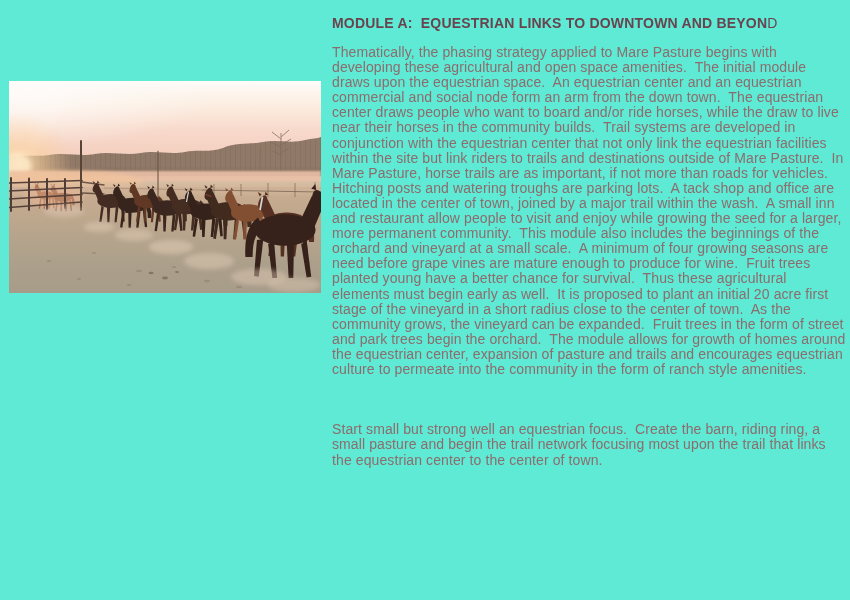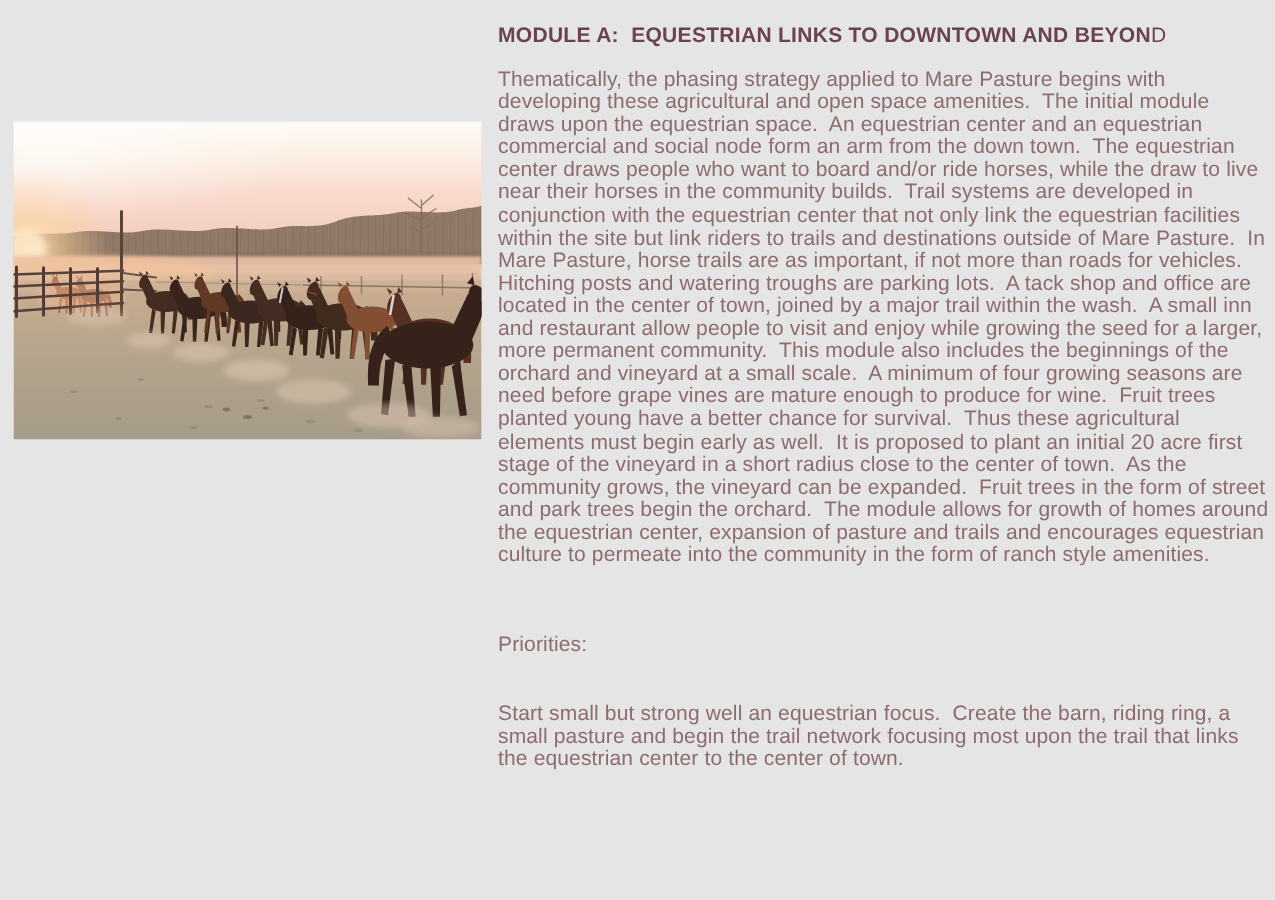--- a/index.html
+++ b/index.html
@@ -1,18 +1,18 @@
 <!DOCTYPE html>
 <html><head>
 <meta charset="utf-8">
 <style>
   html,body { margin:0; padding:0; }
   .page {
     position:relative; width:850px; height:600px; overflow:hidden;
-    background:#e5e5e5;
+    background:#5eead4;
     font-family:"Liberation Sans","DejaVu Sans",sans-serif;
   }
   .photo {
     position:absolute; left:9px; top:81px; width:312px; height:212px;
     line-height:0;
   }
   .photo svg { width:100%; height:100%; display:block; }
   .text-col {
     position:absolute; left:332px; top:15px; width:515px;
     color:#8d6c6d;
@@ -186,19 +186,18 @@
       <rect x="0" y="0" width="312" height="212" fill="#eab687" opacity=".05"></rect>
     </svg>
   </div>
 
   <div class="text-col">
     <h1 class="title"><span>MODULE A:  EQUESTRIAN LINKS TO DOWNTOWN AND BEYON</span><span class="suffix">D</span></h1>
 
     <p class="body-text">Thematically, the phasing strategy applied to Mare Pasture begins with developing these agricultural and open space amenities.  The initial module draws upon the equestrian space.  An equestrian center and an equestrian commercial and social node form an arm from the down town.  The equestrian center draws people who want to board and/or ride horses, while the draw to live near their horses in the community builds.  Trail systems are developed in conjunction with the equestrian center that not only link the equestrian facilities within the site but link riders to trails and destinations outside of Mare Pasture.  In Mare Pasture, horse trails are as important, if not more than roads for vehicles.  Hitching posts and watering troughs are parking lots.  A tack shop and office are located in the center of town, joined by a major trail within the wash.  A small inn and restaurant allow people to visit and enjoy while growing the seed for a larger, more permanent community.  This module also includes the beginnings of the orchard and vineyard at a small scale.  A minimum of four growing seasons are need before grape vines are mature enough to produce for wine.  Fruit trees planted young have a better chance for survival.  Thus these agricultural elements must begin early as well.  It is proposed to plant an initial 20 acre first stage of the vineyard in a short radius close to the center of town.  As the community grows, the vineyard can be expanded.  Fruit trees in the form of street and park trees begin the orchard.  The module allows for growth of homes around the equestrian center, expansion of pasture and trails and encourages equestrian culture to permeate into the community in the form of ranch style amenities.</p>
 
     <div class="priorities body-text">
-      <div>Priorities:</div>
       <div class="item">Start small but strong well an equestrian focus.  Create the barn, riding ring, a small pasture and begin the trail network focusing most upon the trail that links the equestrian center to the center of town.</div>
       
     </div>
   </div>
 
 </div>
 
 </body></html>

